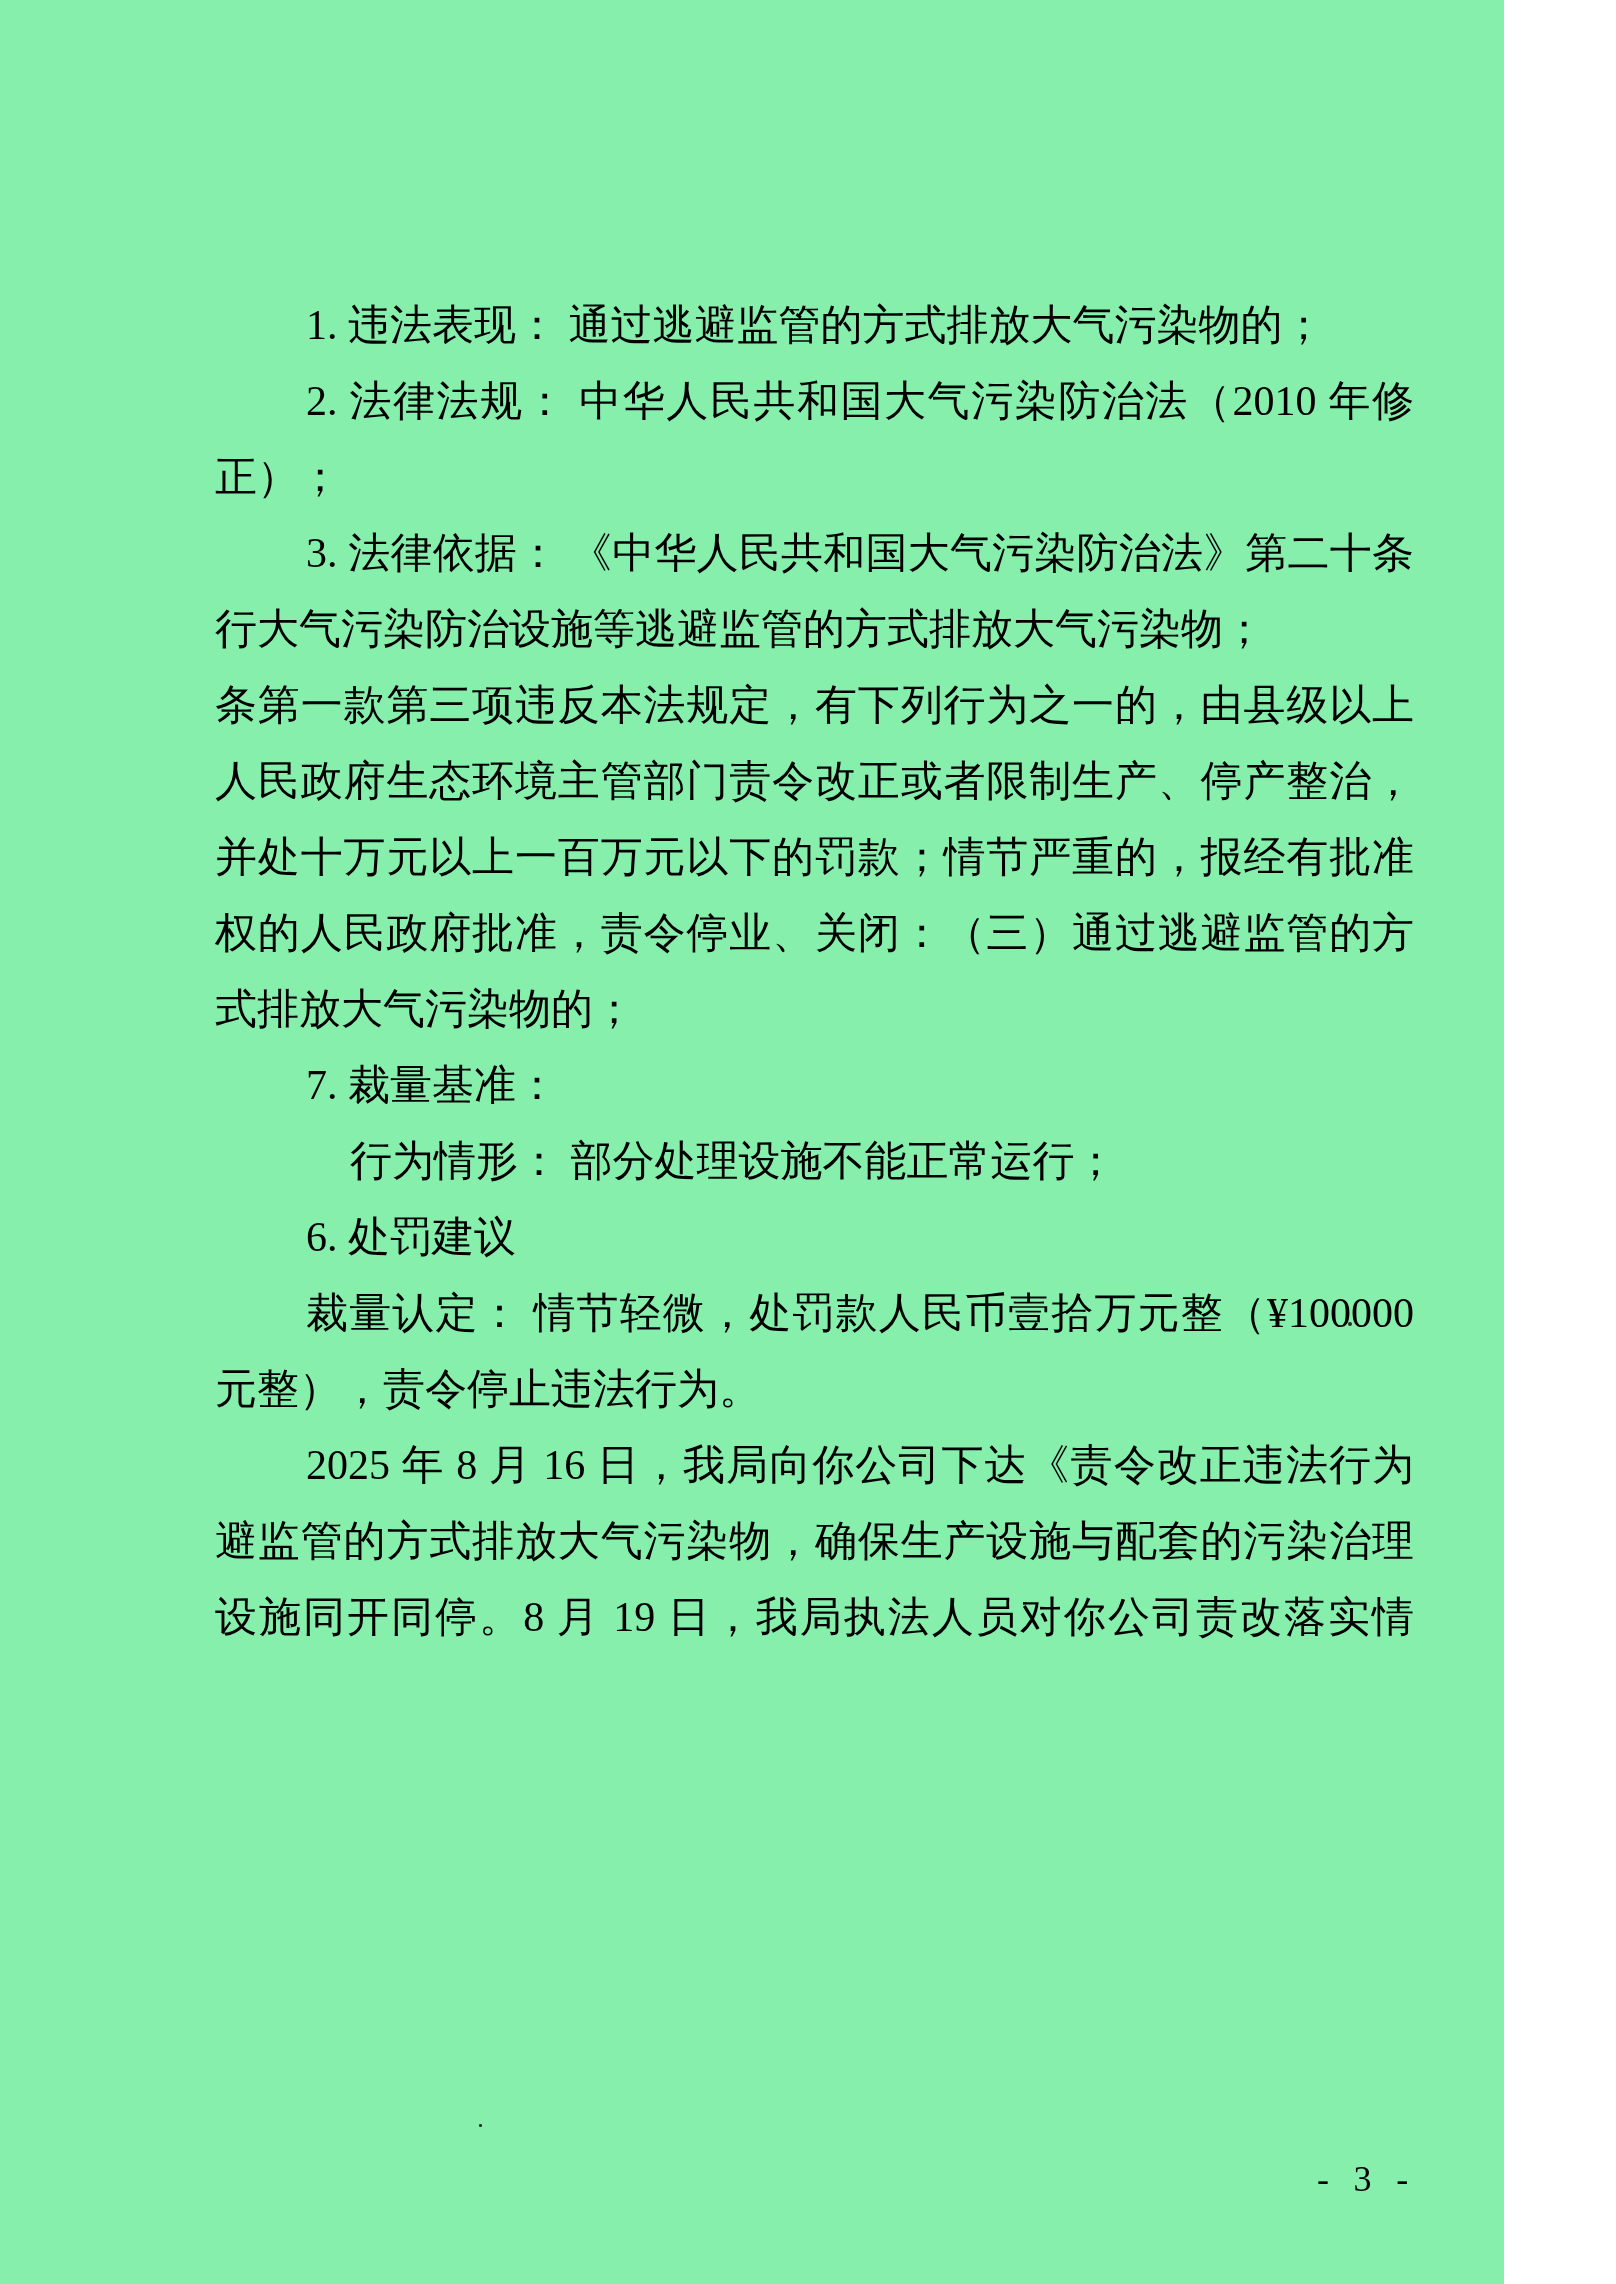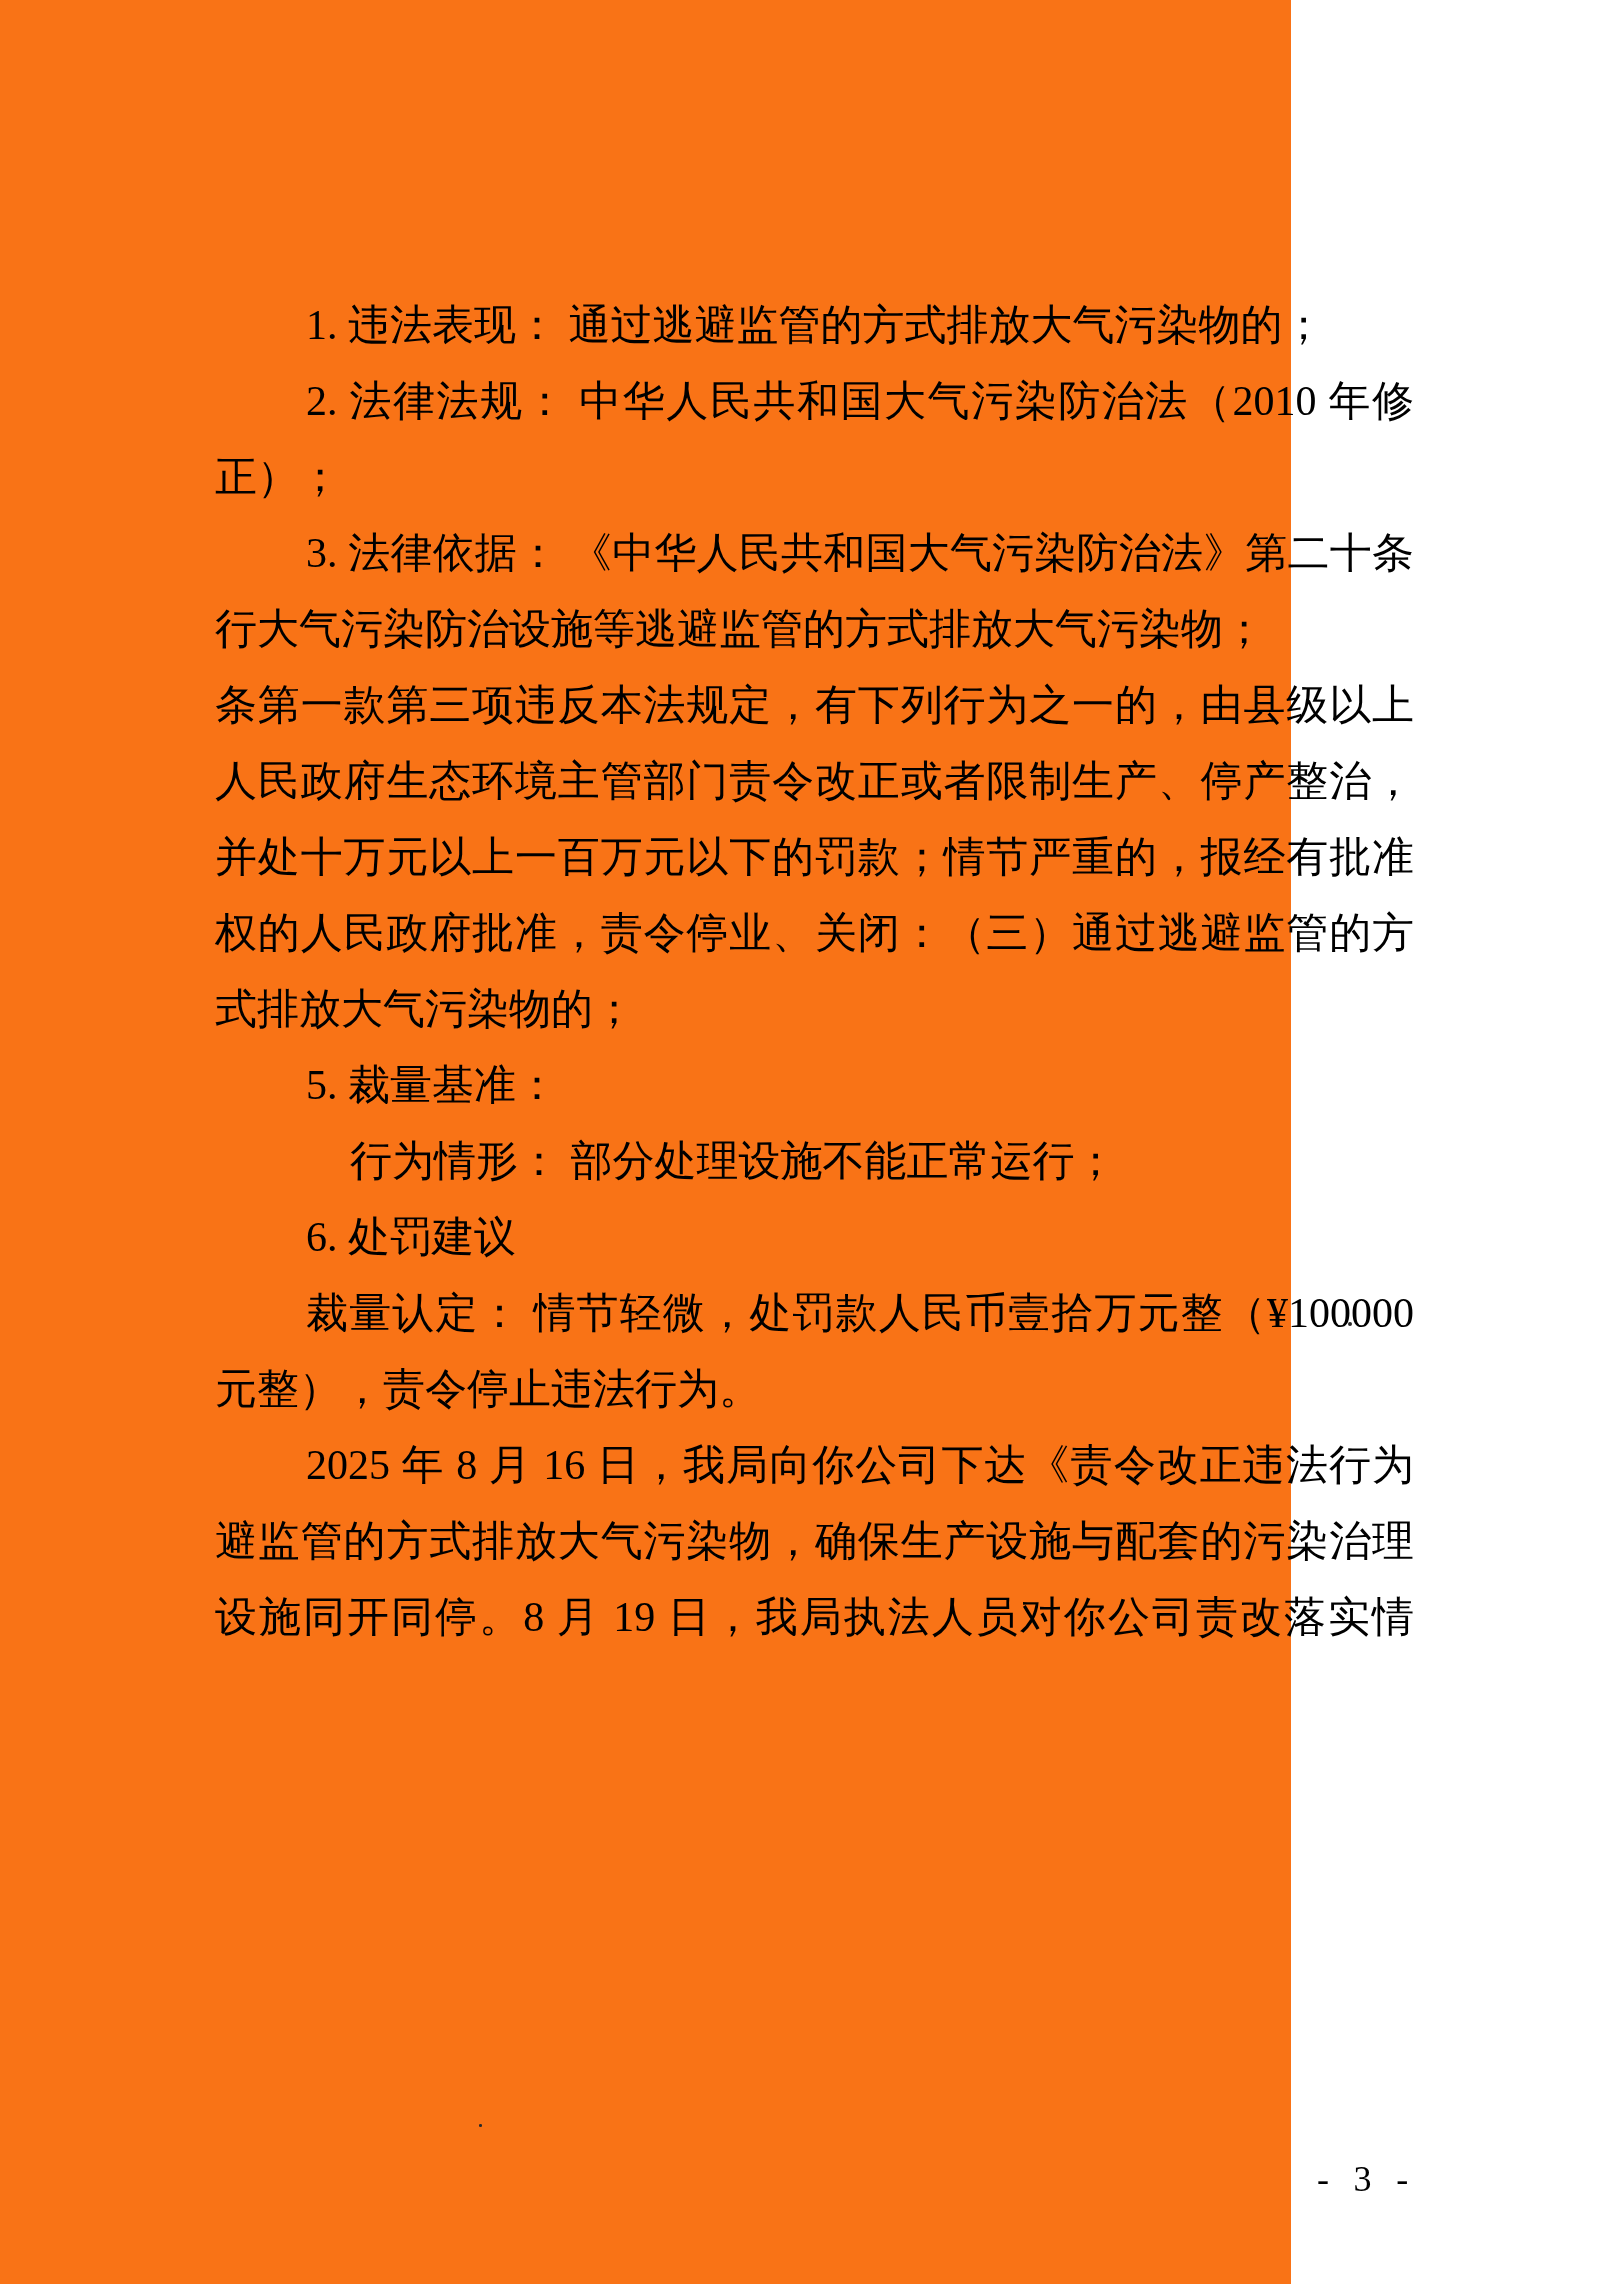--- a/index.html
+++ b/index.html
@@ -6,22 +6,23 @@
   body {
     width: 1616px; height: 2284px;
     background: #ffffff;
     position: relative;
     overflow: hidden;
     font-family: "Liberation Serif", "DejaVu Serif", serif;
     color: #000000;
   }
   .page {
     position: absolute; left: 0; top: 0;
-    width: 1291px; height: 2284px;
-    background: #f97316;
+    width: 1472px; height: 2284px;
+    background: #86efac;
+    padding-left: 32px;
   }
   .text-block {
     position: absolute;
     left: 215px; top: 287px;
     width: 1199px;
   }
   .line {
     height: 76px;
     line-height: 76px;
     font-size: 42px;
@@ -62,21 +63,21 @@
     <div class="line ind1">1. 违法表现： 通过逃避监管的方式排放大气污染物的；</div>
     <div class="line ind1 just">2. 法律法规： 中华人民共和国大气污染防治法（2010 年修</div>
     <div class="line">正）；</div>
     <div class="line ind1 just">3. 法律依据： 《中华人民共和国大气污染防治法》第二十条</div>
     <div class="line">行大气污染防治设施等逃避监管的方式排放大气污染物；</div>
     <div class="line just">条第一款第三项违反本法规定，有下列行为之一的，由县级以上</div>
     <div class="line just">人民政府生态环境主管部门责令改正或者限制生产、停产整治，</div>
     <div class="line just">并处十万元以上一百万元以下的罚款；情节严重的，报经有批准</div>
     <div class="line just">权的人民政府批准，责令停业、关闭：（三）通过逃避监管的方</div>
     <div class="line">式排放大气污染物的；</div>
-    <div class="line ind1">5. 裁量基准：</div>
+    <div class="line ind1">7. 裁量基准：</div>
     <div class="line ind2">行为情形： 部分处理设施不能正常运行；</div>
     <div class="line ind1">6. 处罚建议</div>
     <div class="line ind1 just">裁量认定： 情节轻微，处罚款人民币壹拾万元整（¥100000</div>
     <div class="line">元整），责令停止违法行为。</div>
     <div class="line ind1 just">2025 年 8 月 16 日，我局向你公司下达《责令改正违法行为</div>
     <div class="line just">避监管的方式排放大气污染物，确保生产设施与配套的污染治理</div>
     <div class="line just">设施同开同停。8 月 19 日，我局执法人员对你公司责改落实情</div>
   </div>
 
   <div class="page-num">- 3 -</div>

